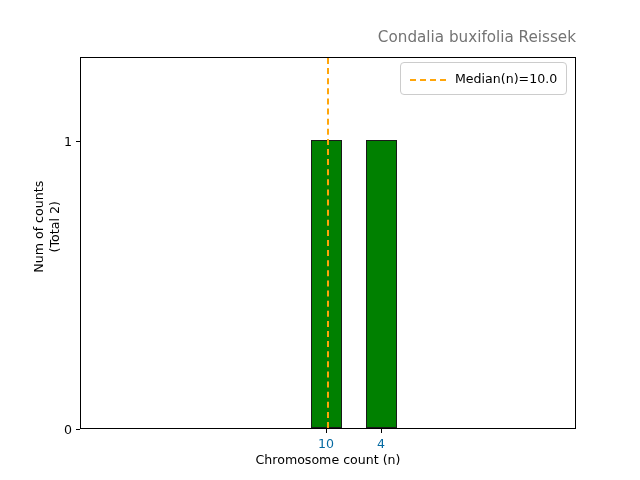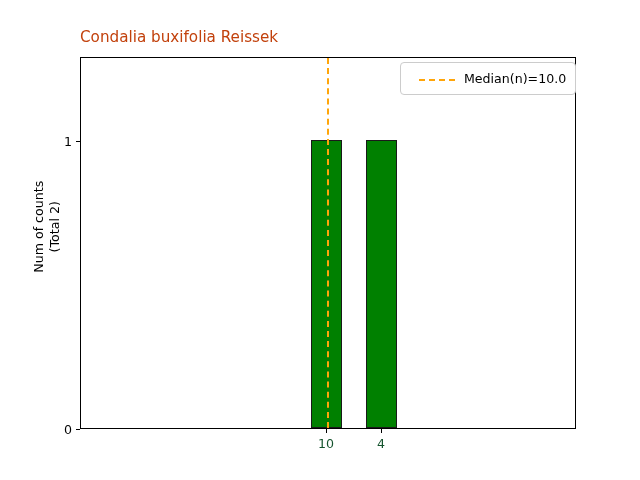--- a/index.html
+++ b/index.html
@@ -14,23 +14,23 @@
     background: #ffffff;
     font-family: "DejaVu Sans", sans-serif;
     overflow: hidden;
   }
   
   #chart-title {
     position: absolute;
     left: 80px;
     top: 28px;
     width: 496px;
-    text-align: left;
+    text-align: right;
     font-size: 15.2px;
-    color: #c2410c;
+    color: #737373;
     white-space: nowrap;
   }
   
   #plot-area {
     position: absolute;
     left: 80px;
     top: 57px;
     width: 496px;
     height: 372px;
     border: 1.1px solid #000000;
@@ -83,21 +83,21 @@
     position: absolute;
     top: 0;
     height: 4px;
     width: 0;
     border-left: 1.1px solid #000000;
   }
   .xtick-label {
     position: absolute;
     top: 7px;
     font-size: 12.6px;
-    color: #14532d;
+    color: #0369a1;
     transform: translateX(-50%);
     white-space: nowrap;
   }
   #xaxis-layer {
     position: absolute;
     left: 80px;
     top: 429px;
     width: 496px;
     height: 30px;
   }
@@ -132,21 +132,21 @@
     line-height: 1.25;
   }
   
   #legend {
     position: absolute;
     left: 400px;
     top: 62px;
     border: 1px solid #cccccc;
     border-radius: 4px;
     background: #ffffff;
-    padding: 6px 9px 6px 18px;
+    padding: 6px 9px 6px 9px;
     box-sizing: border-box;
   }
   .legend-row {
     display: flex;
     align-items: center;
     height: 19px;
   }
   .legend-swatch {
     width: 36px;
     height: 13px;
@@ -198,20 +198,21 @@
   </div>
 
   <div id="xaxis-layer">
     <div class="xtick-mark" style="left:246px;"></div>
     <div class="xtick-label" style="left:246px;">10</div>
 
     <div class="xtick-mark" style="left:301px;"></div>
     <div class="xtick-label" style="left:301px;">4</div>
   </div>
 
+  <div id="xlabel">Chromosome count (n)</div>
 
   <div id="ylabel">Num of counts
 (Total 2)</div>
 
   <div id="legend">
     <div class="legend-row">
       <span class="legend-swatch"></span>
       <span class="legend-text">Median(n)=10.0</span>
     </div>
   </div>

